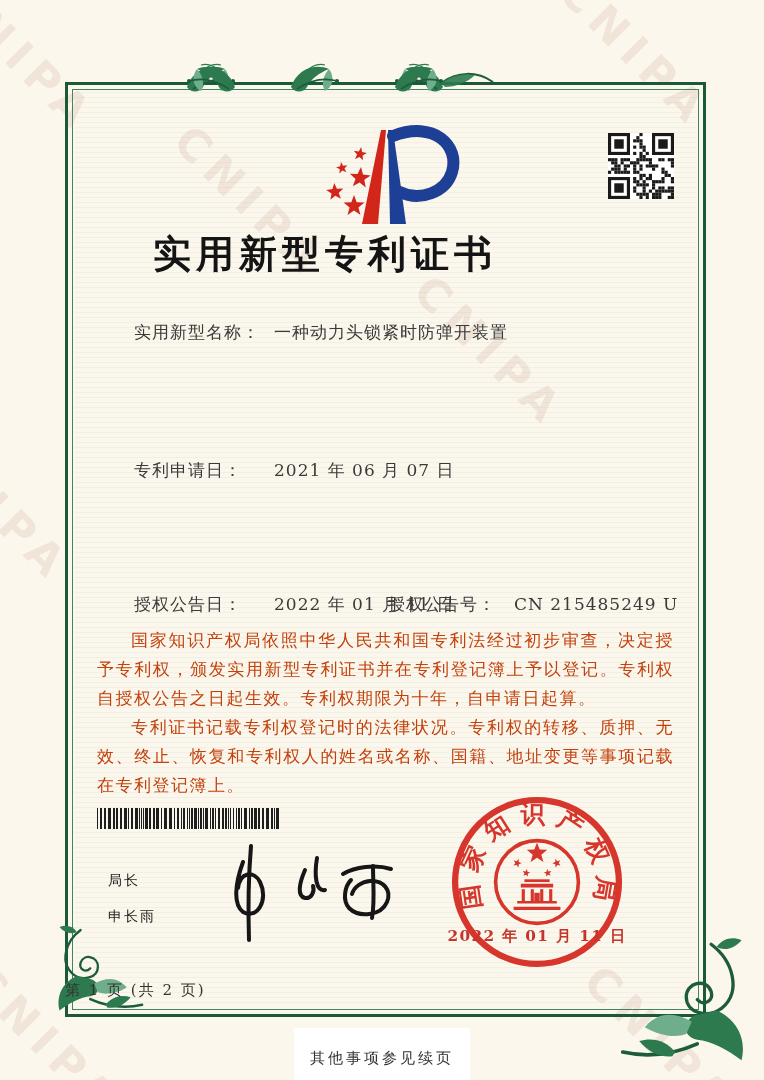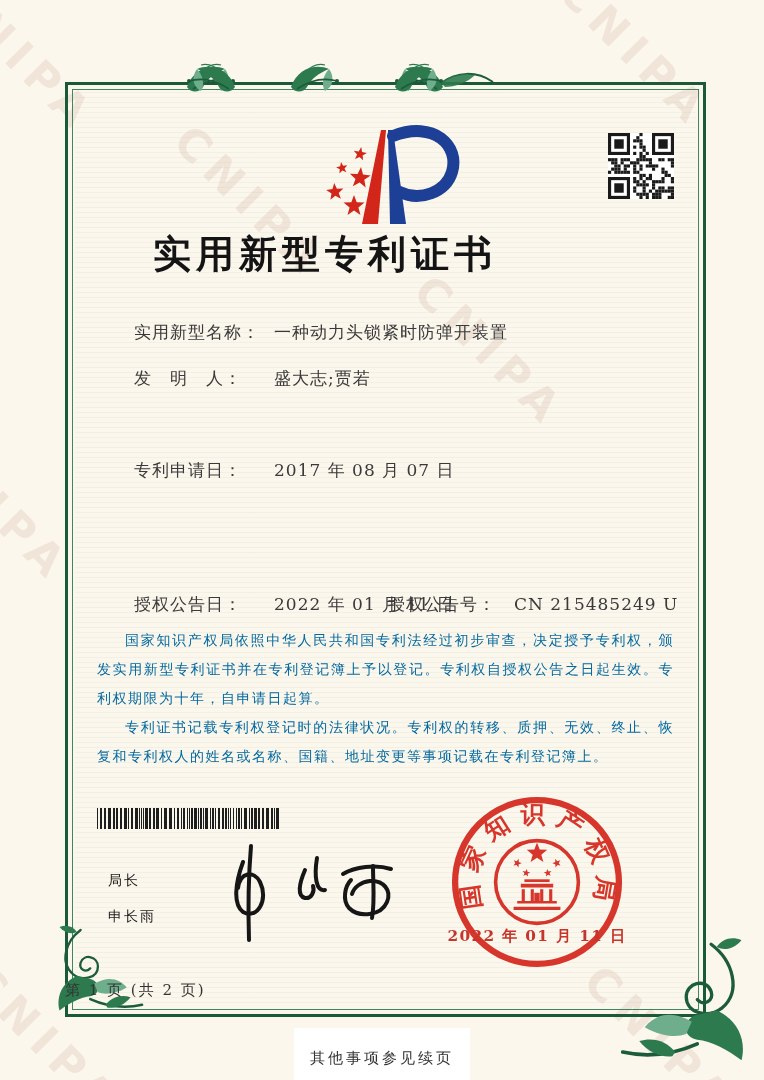--- a/index.html
+++ b/index.html
@@ -42,21 +42,21 @@
   .title{
     position:absolute;left:65px;top:229px;width:520px;text-align:center;
     font-size:38px;font-weight:700;letter-spacing:5px;color:#141414;
   }
   .row{position:absolute;left:97px;font-size:17px;letter-spacing:1px;color:#3a3a3a;white-space:nowrap;}
   .row .lbl{display:inline-block;width:140px;margin-left:37px;}
   .row .col2{position:absolute;left:291px;top:0;white-space:nowrap;}
   .row .col2 .lbl2{margin-right:18px;text-align:center;}
   .paras{
     position:absolute;left:97px;top:626px;width:577px;
-    font-size:14px;line-height:29px;letter-spacing:1.5px;color:#0369a1;text-align:justify;
+    font-size:17px;line-height:29px;letter-spacing:1.5px;color:#c2410c;text-align:justify;
   }
   .paras p{margin:0;text-indent:2em;}
   .barcode{position:absolute;left:97px;top:808px;width:185px;height:21px;}
   .officer{position:absolute;left:108px;font-size:14px;letter-spacing:2px;color:#222;}
   .sig{position:absolute;left:213px;top:840px;width:200px;height:105px;}
   .seal{position:absolute;left:447px;top:792px;width:180px;height:180px;z-index:6;}
   .page-info{
     position:absolute;left:65px;top:981px;width:641px;text-align:left;
     font-size:15px;letter-spacing:2px;color:#333;
   }
@@ -274,25 +274,22 @@
           <rect x="3" y="45" width="15" height="15" fill="#ffffff"></rect>
           <rect x="6" y="48" width="9" height="9"></rect>
         </g>
     </svg>
 
     <div class="title">实用新型专利证书</div>
 
     <div class="row" style="top:321px">
       <span class="lbl">实用新型名称：</span><span>一种动力头锁紧时防弹开装置</span>
     </div>
-    <div class="row" style="top:367px">
-      <span class="lbl">发　明　人：</span><span>盛大志;贾若</span>
-    </div>
     <div class="row" style="top:459px">
-      <span class="lbl">专利申请日：</span><span>2017 年 08 月 07 日</span>
+      <span class="lbl">专利申请日：</span><span>2021 年 06 月 07 日</span>
     </div>
     <div class="row" style="top:593px">
       <span class="lbl">授权公告日：</span><span>2022 年 01 月 11 日</span>
       <span class="col2">
         <span class="lbl2">授权公告号：</span><span>CN 215485249 U</span>
       </span>
     </div>
 
     <div class="paras">
       <p>国家知识产权局依照中华人民共和国专利法经过初步审查，决定授予专利权，颁发实用新型专利证书并在专利登记簿上予以登记。专利权自授权公告之日起生效。专利权期限为十年，自申请日起算。</p>

